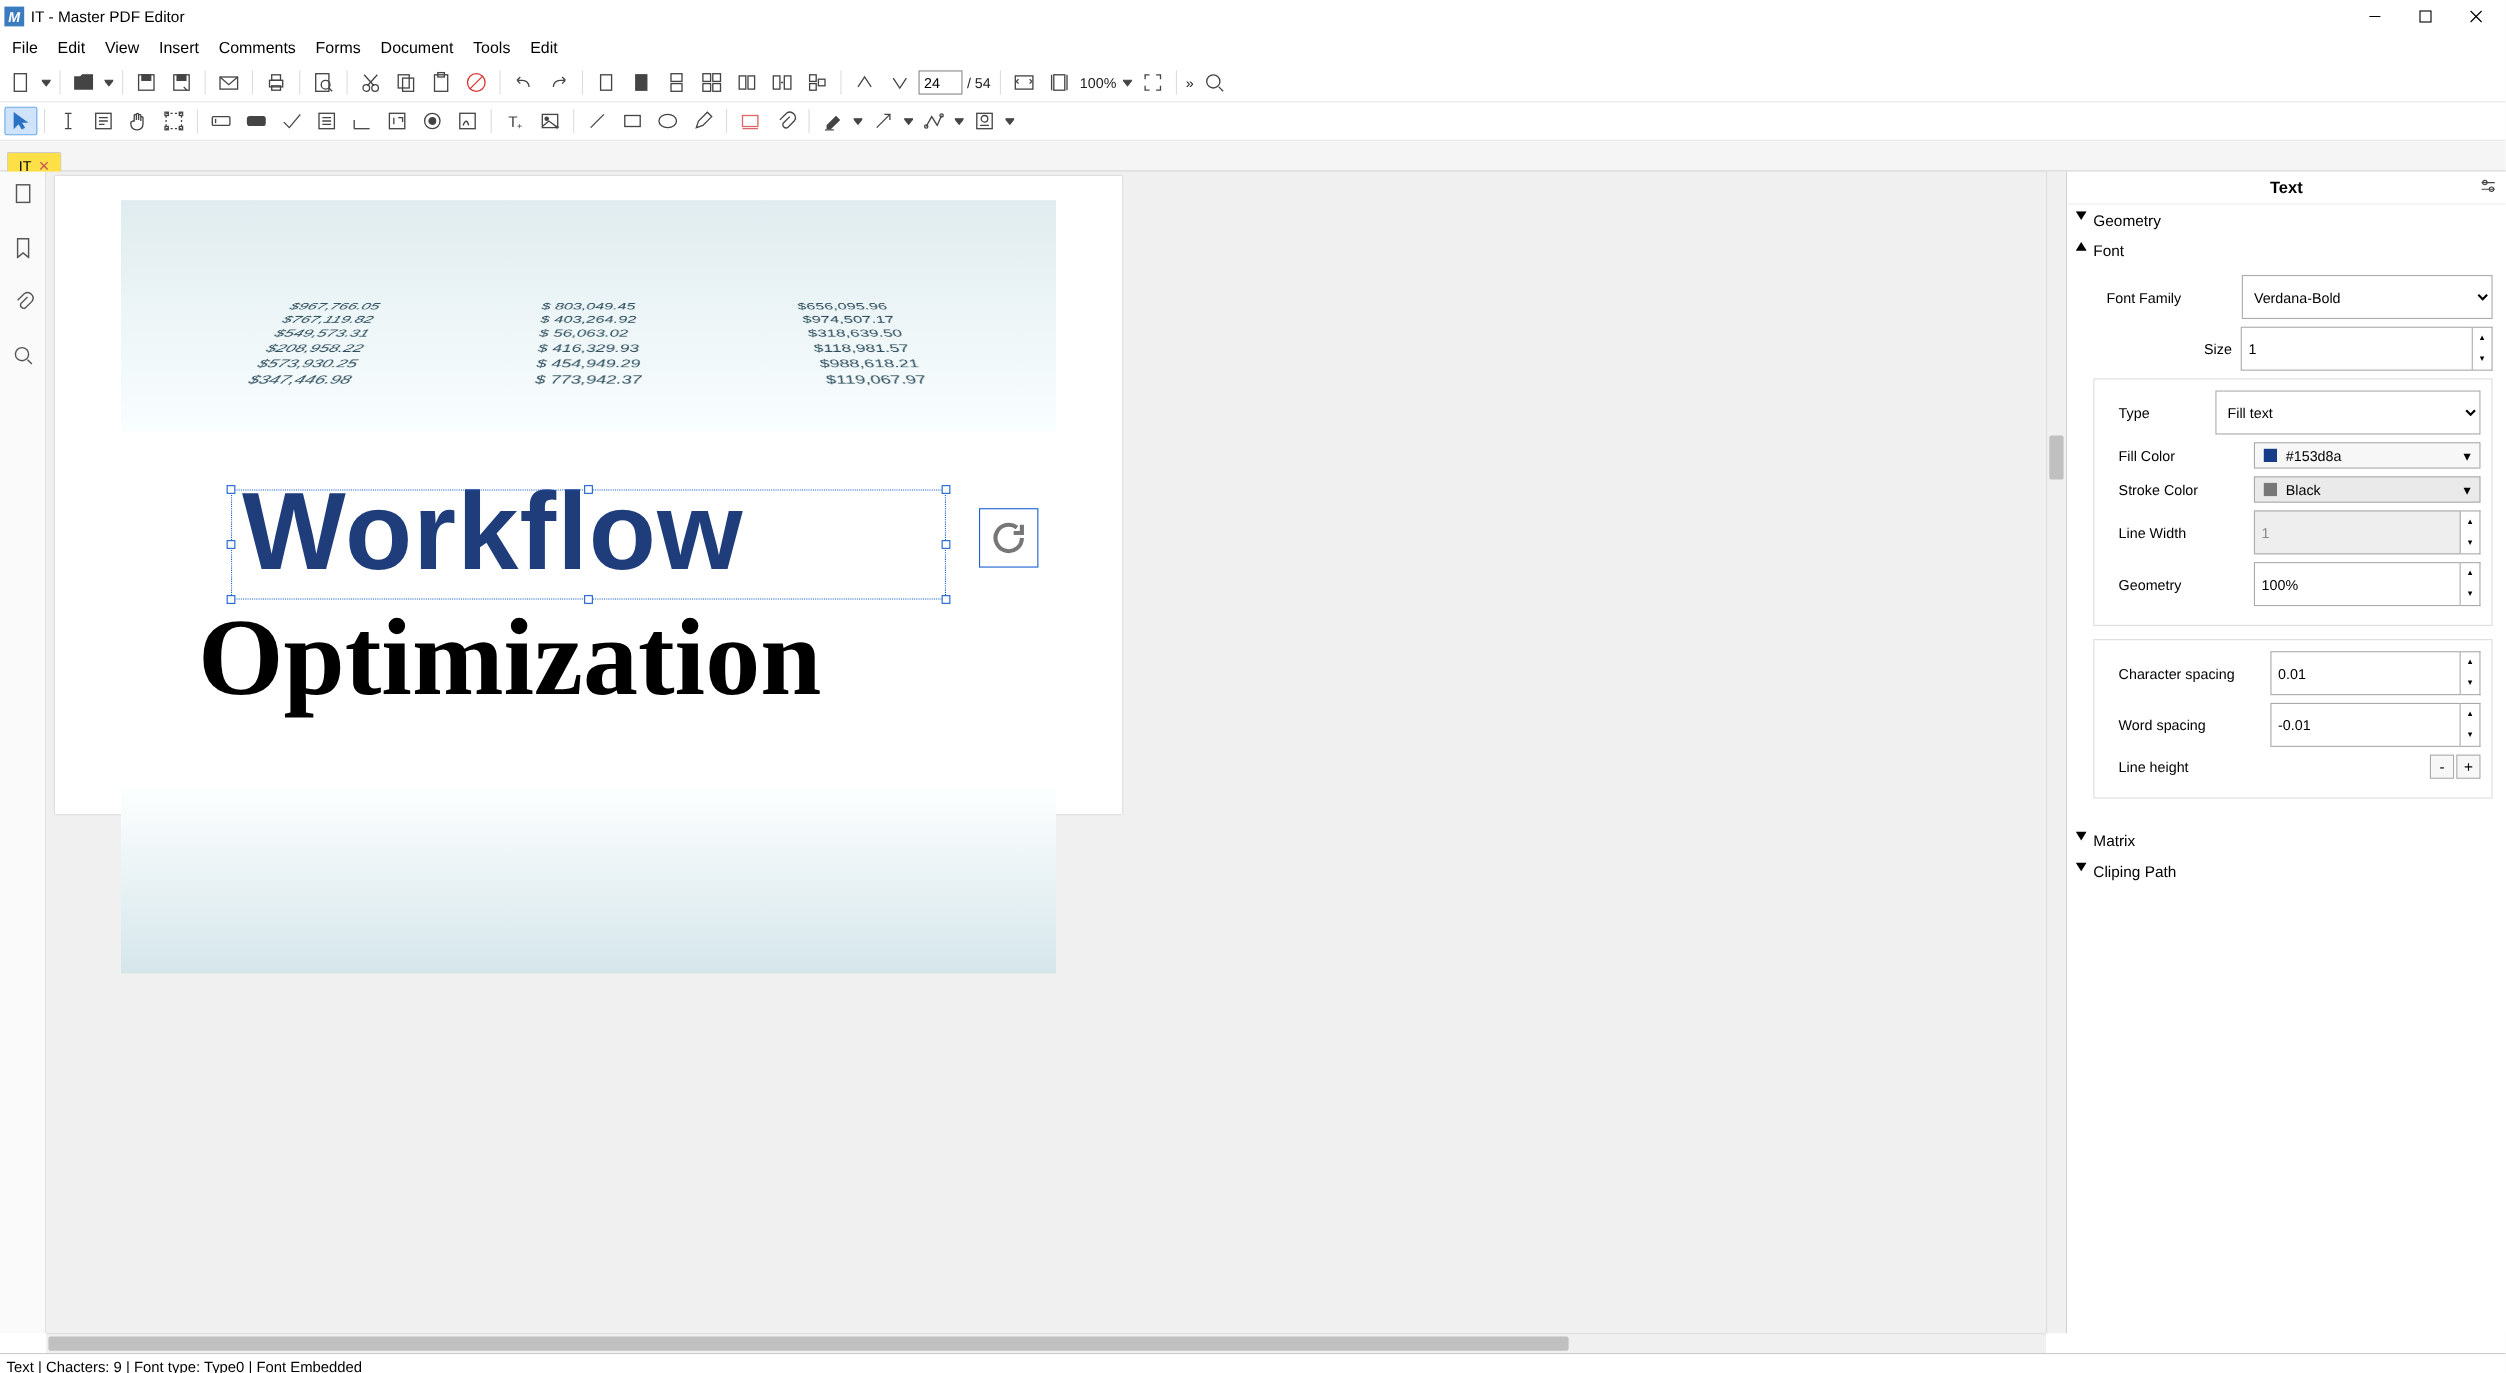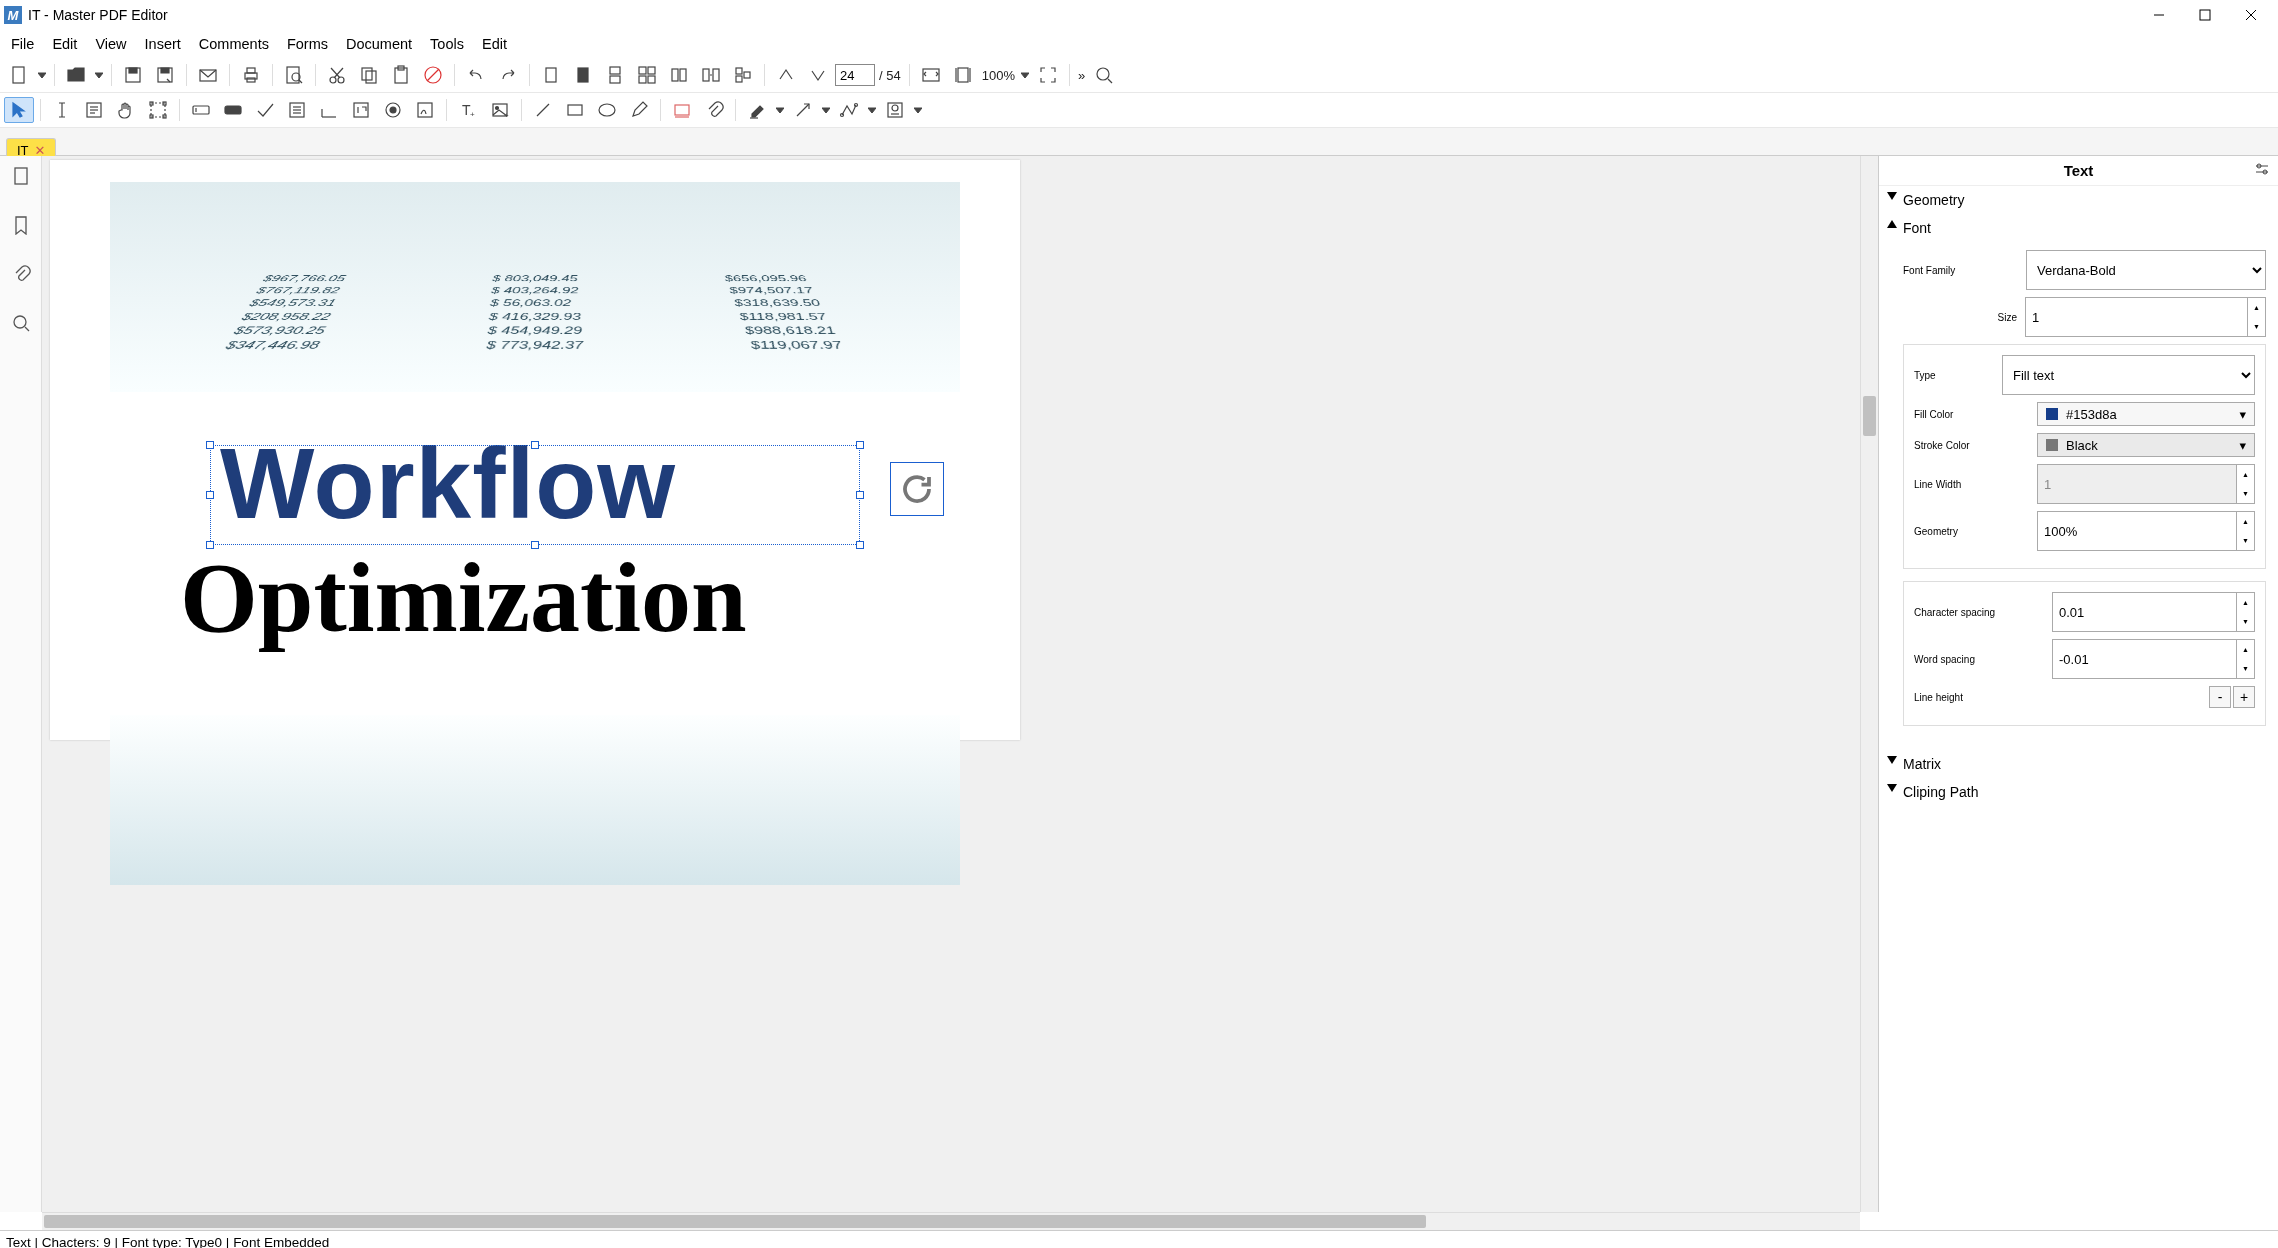--- a/index.html
+++ b/index.html
@@ -54,21 +54,21 @@
 .canvas-hscroll { height:18px; background:#f0f0f0; border-top:1px solid #ddd; margin-left:42px; margin-right:418px; position:relative; }
 .canvas-hscroll .thumb { position:absolute; left:2px; top:2px; bottom:2px; width:76%; background:#c0c0c0; border-radius:2px; }
 
 .right-panel { width: 400px; background: #fff; border-left: 1px solid #ccc; display: flex; flex-direction: column; }
 .right-panel .hdr { display: flex; align-items: center; justify-content: center; position: relative; height: 30px; border-bottom: 1px solid #eee; font-weight: bold; font-size: 15px; }
 .right-panel .hdr .gear { position: absolute; right: 8px; }
 .right-panel .section-hdr { display: flex; align-items: flex-start; gap: 6px; padding: 6px 8px; font-size: 14px; }
 .right-panel .section-hdr svg { width:10px;height:10px;fill:#000; }
 .right-panel .form { padding: 8px 12px 12px 24px; }
 .right-panel .row { display: flex; align-items: center; margin-bottom: 7px; gap: 8px; }
-.right-panel .lbl { width: 115px; font-size: 10px; }
+.right-panel .lbl { width: 115px; font-size: 13px; margin-left: 12px; }
 .right-panel .ctl { flex: 1; }
 .right-panel select, .right-panel input[type=text] { width: 100%; height: 40px; border: 1px solid #aaa; font-size: 13px; padding: 0 6px; background:#fff; }
 .right-panel .spin { display:flex; }
 .right-panel .spin input { flex:1; }
 .right-panel .spin .arr { width:18px; border:1px solid #aaa; border-left:none; display:flex;flex-direction:column; }
 .right-panel .spin .arr div { flex:1; display:flex;align-items:center;justify-content:center;font-size:7px; }
 .right-panel .color-btn { width:100%; height:24px; border:1px solid #aaa; background:#f7f7f7; display:flex;align-items:center; gap:8px; padding:0 8px; font-size:13px; }
 .right-panel .color-btn .sw { width:12px;height:12px; }
 .right-panel .color-btn.disabled { background:#eaeaea; color:#000000; }
 .right-panel .groupbox { border:1px solid #ddd; padding:10px; margin-bottom:12px; }

